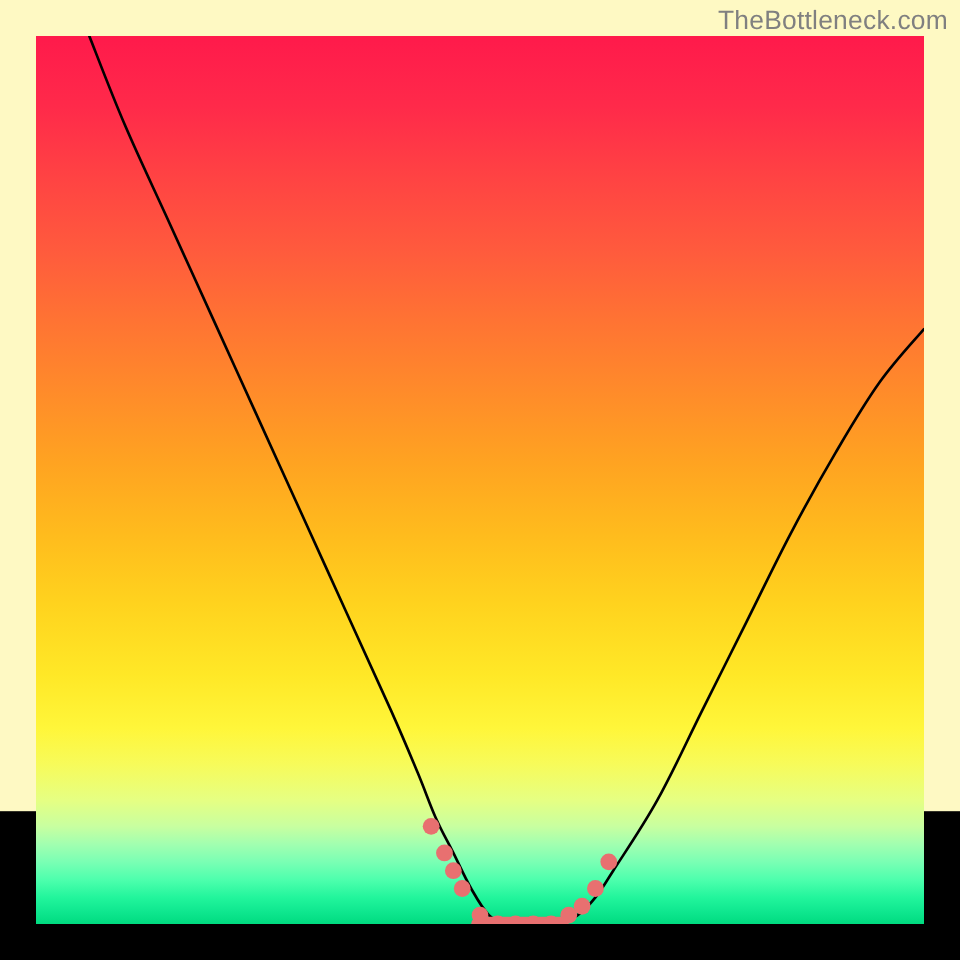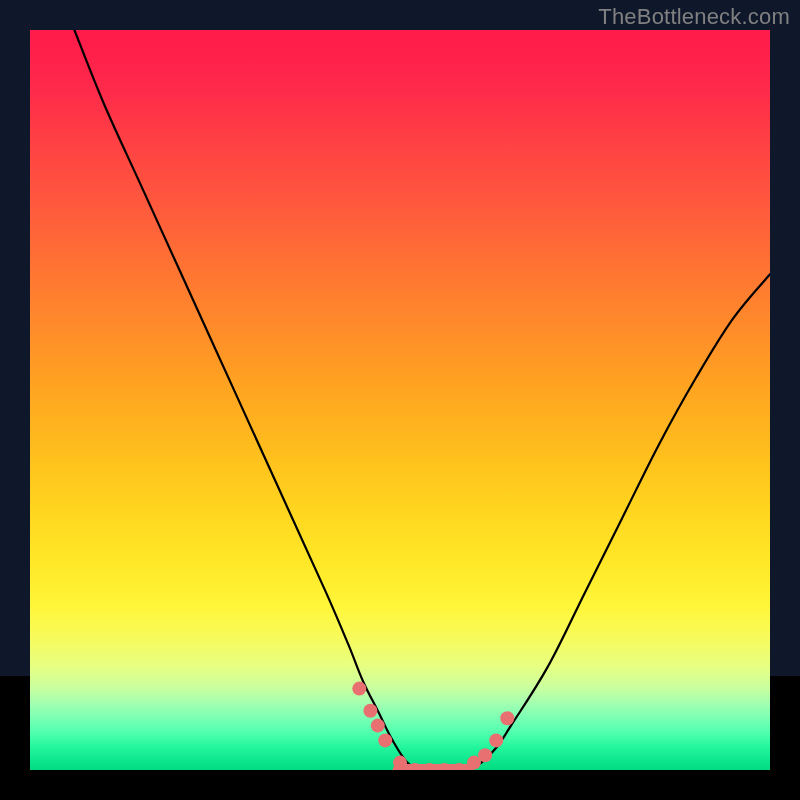--- a/index.html
+++ b/index.html
@@ -10,21 +10,21 @@
     overflow: hidden;
     background: #000;
     font-family: Arial, Helvetica, sans-serif;
   }
   .frame {
     position: absolute;
     left: 0;
     top: 0;
     width: 800px;
     height: 676px;
-    background: #0f172a;
+    background: #fef9c3;
   }
   .plot-area {
     position: absolute;
     left: 30px;
     top: 30px;
     width: 740px;
     height: 740px;
     overflow: hidden;
   }
   .gradient-bg {

